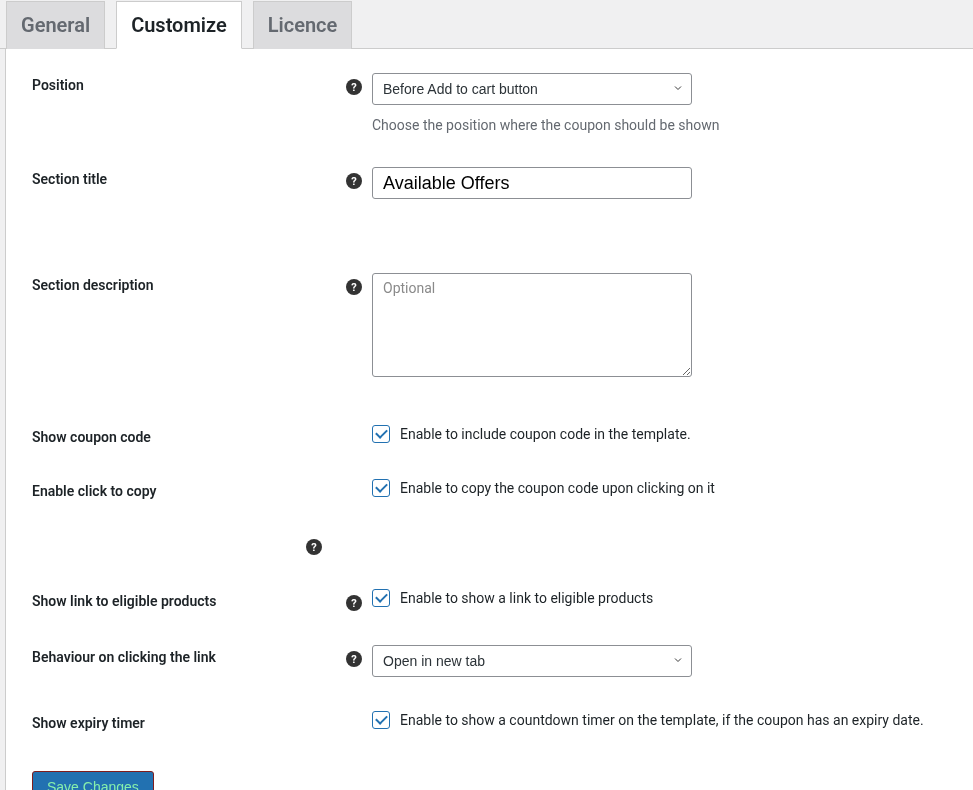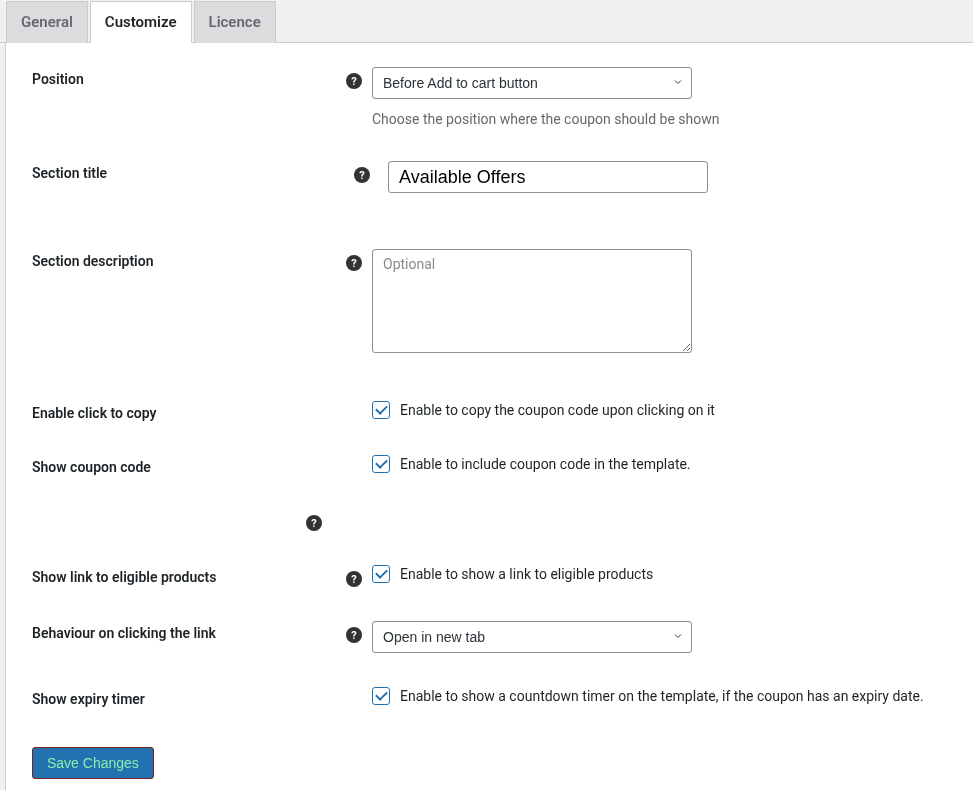--- a/index.html
+++ b/index.html
@@ -15,28 +15,28 @@
       width: 973px;
     }
     .tabs {
       display: flex;
       background: #f0f0f1;
       border-bottom: 1px solid #ccc;
       padding-left: 6px;
     }
     .tab {
       padding: 11px 14px;
-      font-size: 15px;
+      font-size: 20px;
       font-weight: 600;
       color: #646970;
       cursor: pointer;
       background: #dcdcde;
       border: 1px solid #ccc;
       border-bottom: none;
-      margin-right: 2px;
+      margin-right: 11px;
       position: relative;
       top: 1px;
     }
     .tab.active {
       background: #fff;
       border-bottom: 1px solid #fff;
       color: #1d2327;
     }
     .panel {
       background: #fff;
@@ -196,61 +196,61 @@
           <svg width="12" height="12" viewBox="0 0 24 24" fill="none" stroke="currentColor" stroke-width="2">
               <polyline points="6 9 12 15 18 9"></polyline>
             </svg>
         </span>
       </div>
       <div class="desc">Choose the position where the coupon should be shown</div>
     </div>
   </div>
 
   
-  <div class="form-row" style="margin-bottom:56px;gap:8px;">
+  <div class="form-row" style="margin-bottom:74px;">
     <div class="label-col">Section title</div>
     <div class="help-col">
       <span class="help-icon">?</span>
     </div>
     <div class="input-col">
       <input type="text" value="Available Offers" style="">
     </div>
   </div>
 
   
   <div class="form-row" style="margin-bottom:48px;">
     <div class="label-col">Section description</div>
     <div class="help-col">
       <span class="help-icon">?</span>
     </div>
     <div class="input-col">
       <textarea placeholder="Optional" style=""></textarea>
+    </div>
+  </div>
+
+  
+  <div class="form-row">
+    <div class="label-col">Show coupon code</div>
+    <div class="help-col"></div>
+    <div class="input-col">
+      <div class="check-row">
+        <input type="checkbox" checked="" style="">
+        <span class="check-label">Enable to include coupon code in the template.</span>
+      </div>
     </div>
   </div>
 
   
   <div class="form-row">
     <div class="label-col">Enable click to copy</div>
     <div class="help-col"></div>
     <div class="input-col">
       <div class="check-row">
         <input type="checkbox" checked="" style="">
         <span class="check-label">Enable to copy the coupon code upon clicking on it</span>
-      </div>
-    </div>
-  </div>
-
-  
-  <div class="form-row">
-    <div class="label-col">Show coupon code</div>
-    <div class="help-col"></div>
-    <div class="input-col">
-      <div class="check-row">
-        <input type="checkbox" checked="" style="">
-        <span class="check-label">Enable to include coupon code in the template.</span>
       </div>
     </div>
   </div>
 
   
   <div class="form-row">
     <div class="help-col">
       <span class="help-icon">?</span>
     </div>
   </div>

